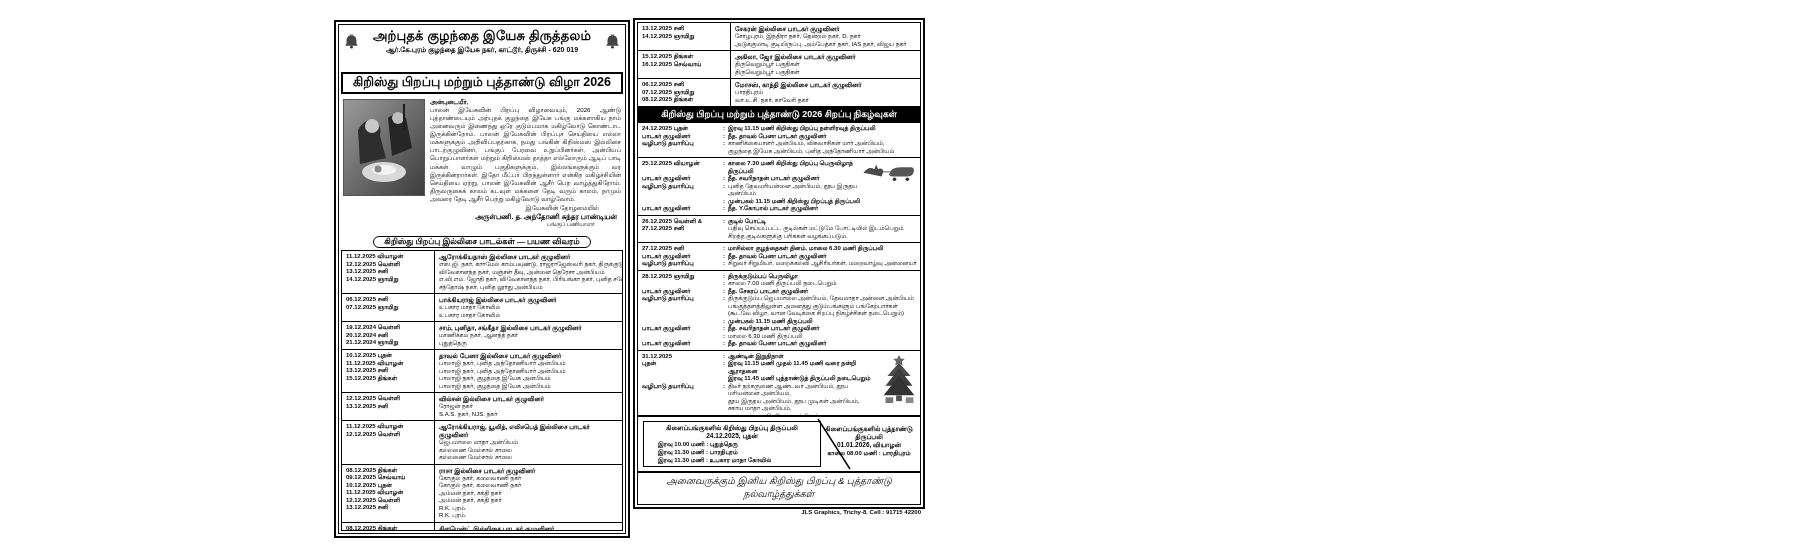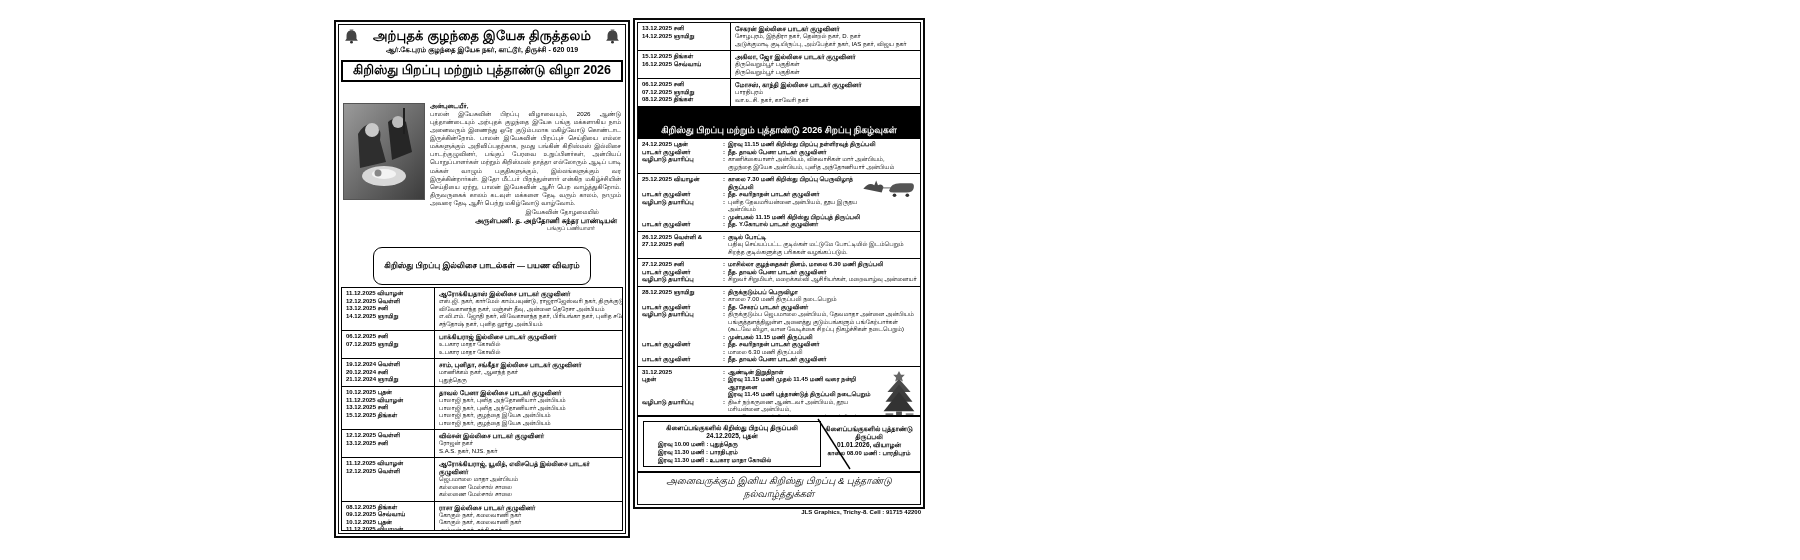--- a/index.html
+++ b/index.html
@@ -3,47 +3,47 @@
 <meta charset="utf-8">
 <style>
   html,body{margin:0;padding:0}
   body{width:1800px;height:560px;background:#ffffff;position:relative;overflow:hidden;
        font-family:"Liberation Sans",sans-serif;color:#000}
   .page{position:absolute;background:#fff;border:2px solid #0a0a0a}
   .page-inner{position:absolute;inset:2px;border:1px solid #0a0a0a;overflow:hidden;
               display:flex;flex-direction:column}
   
   #page-left{left:334px;top:20px;width:292px;height:514px}
-  .lp-header{display:flex;align-items:flex-start;gap:12px;padding:3px 4px 4px}
+  .lp-header{display:flex;align-items:center;gap:12px;padding:3px 4px 16px}
   .lp-titles{flex:1;text-align:center}
   .lp-title{font-size:13px;font-weight:bold;letter-spacing:.2px}
   .lp-sub{font-size:7px;font-weight:bold;margin-top:1px}
-  .lp-banner{border:2px solid #000;margin:1px 2px 19px;text-align:center;font-weight:bold;
+  .lp-banner{border:2px solid #000;margin:1px 2px 3px;text-align:center;font-weight:bold;
              font-size:12.5px;padding:1px 0}
   .letter{padding:1px 4px 2px;font-size:6.2px;line-height:1.3;text-align:justify}
   .nativity{float:left;margin:1px 5px 2px 0;border:1px solid #555;line-height:0}
   .salutation{font-weight:bold}
   .closing{text-align:right;padding-right:22px;margin-top:1px}
   .signature{text-align:right;font-weight:bold;font-size:7px;padding-right:4px}
   .designation{text-align:right;font-size:5.6px;padding-right:26px}
-  .section-pill{border:1px solid #000;border-radius:9px;width:fit-content;margin:13px auto 2px;
-                padding:13px 10px;font-weight:bold;font-size:8px;text-align:center}
+  .section-pill{border:1px solid #000;border-radius:9px;width:fit-content;margin:6px auto 2px;
+                padding:0 10px;font-weight:bold;font-size:8px;text-align:center}
   .sched{border:1px solid #000;margin:0 2px 2px;flex:1;overflow:hidden}
   .srow{display:flex;border-top:1px solid #000}
   .srow:first-child{border-top:none}
   .dcol{width:86px;flex:none;padding:2px 2px 2px 4px;font-weight:bold;font-size:6px}
   .pcol{flex:1;border-left:1px solid #000;padding:2px 4px;font-size:6px}
   .group{font-weight:bold;font-size:6.4px}
   .dline,.pline{line-height:1.25;white-space:nowrap;overflow:hidden}
   
   #page-right{left:633px;top:18px;width:288px;height:487px}
   .rp-sched{border-bottom:1px solid #000;margin:0}
   .rp-sched .srow:first-child{border-top:none}
   .rp-bar{background:#000;color:#fff;text-align:center;font-weight:bold;font-size:9px;
-          padding:18px 0 3px;flex:none}
+          padding:2px 0 3px;flex:none}
   .events{flex:1;overflow:hidden}
   .erow{position:relative;padding:2px 3px 2px 4px;border-top:1px solid #000}
   .erow:first-child{border-top:none}
   .erow.hasart{padding-right:48px}
   .eline{display:flex;align-items:flex-start}
   .elabel{width:78px;flex:none;font-weight:bold;font-size:6px;line-height:1.25}
   .ecolon{width:8px;flex:none;text-align:center;font-size:6px;font-weight:bold;line-height:1.25}
   .etext{flex:1;font-size:6px;line-height:1.25}
   .etext.b{font-weight:bold}
   .eart{position:absolute;right:3px;top:2px;line-height:0}

